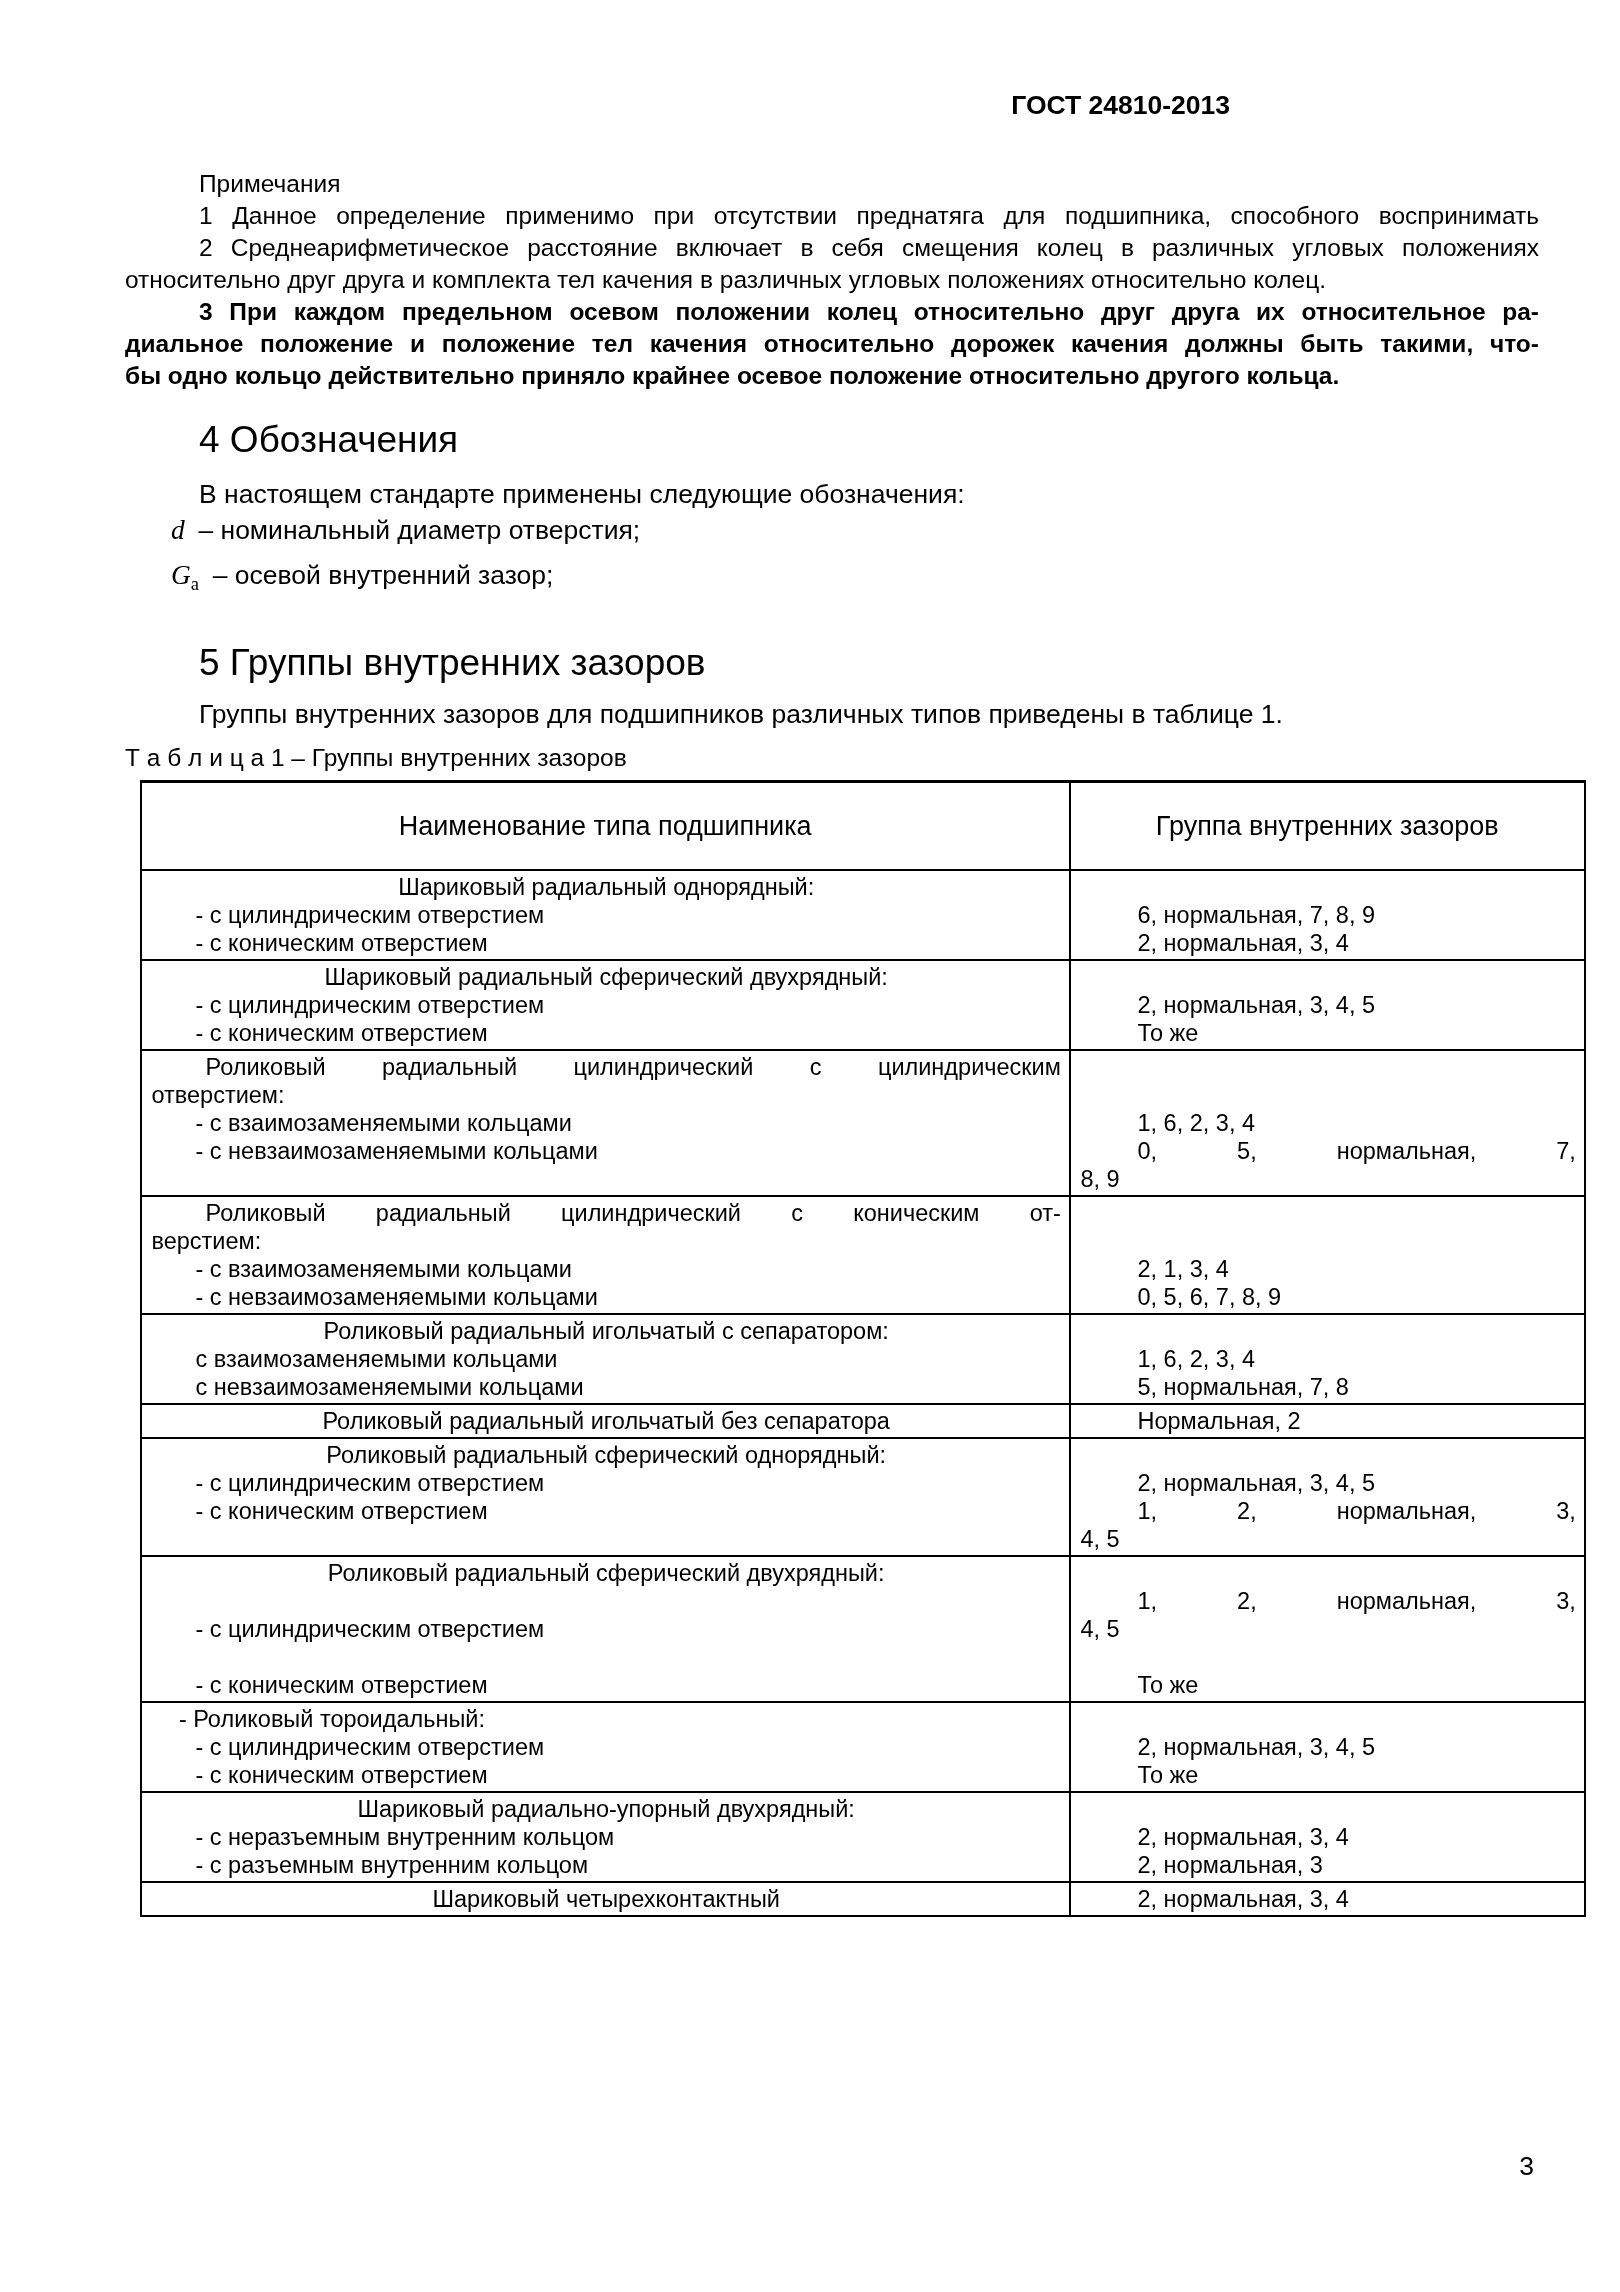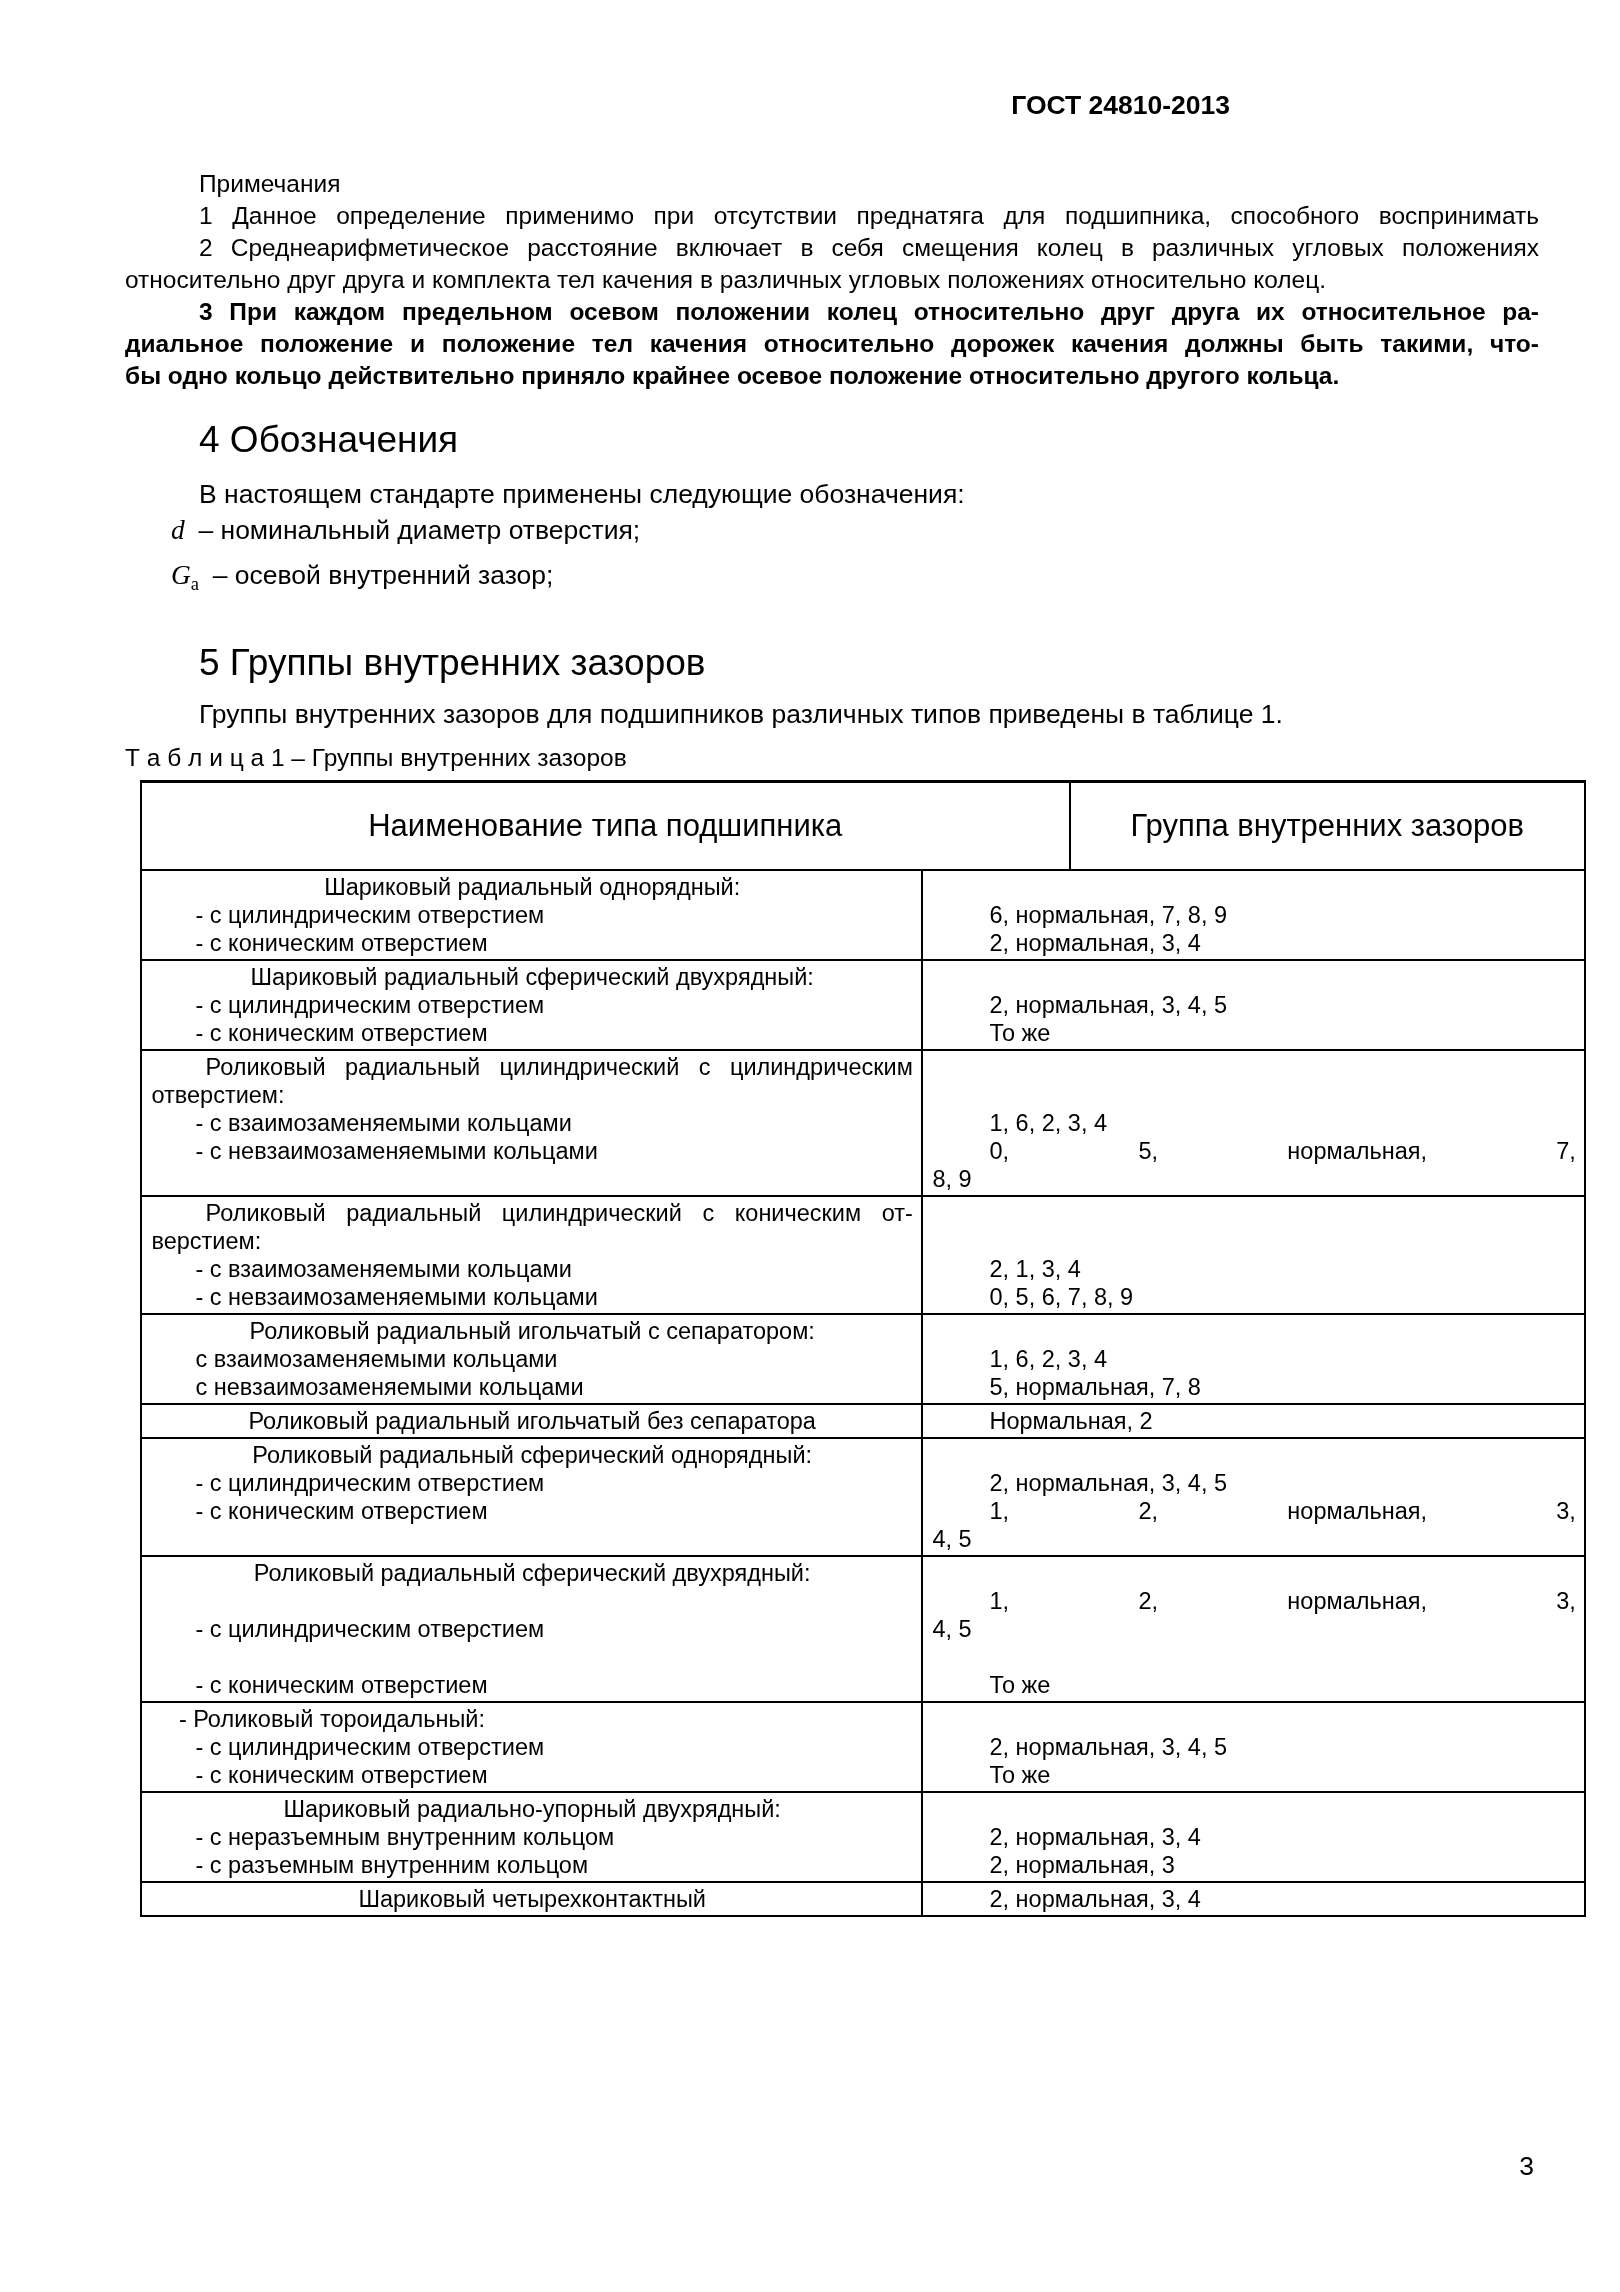--- a/index.html
+++ b/index.html
@@ -39,29 +39,29 @@
   .gtable {
     box-sizing: border-box;
     margin-left: 14.7px; width: 1446px;
     border: 2px solid #000;
     border-top-width: 3.9px; border-bottom-width: 2.9px;
   }
   .thead { display: flex; border-bottom: 2.9px solid #000; }
   .hcell {
     box-sizing: border-box;
     display: flex; align-items: center; justify-content: center;
-    text-align: center; min-height: 86px; font-size: 31px; padding: 3.9px;
+    text-align: center; min-height: 86px; font-size: 27px; padding: 3.9px;
   }
   .hleft { width: 929px; border-right: 2px solid #000; }
   .hright { flex: 1; text-align: right; }
 
   .trow { display: flex; border-bottom: 2px solid #000; }
   .trow:last-child { border-bottom: none; }
   .tcell { box-sizing: border-box; padding: 2px 7.8px 2px 9.8px; }
-  .tleft { width: 781px; border-right: 2px solid #000; }
+  .tleft { width: 929px; border-right: 2px solid #000; }
   .tright { flex: 1; }
 
   .ln { font-size: 23.5px; line-height: 28px; min-height: 28px; }
   .c  { text-align: center; }
   .it { padding-left: 44px; }
   .it2 { padding-left: 27.4px; }
   .jf { text-indent: 54px; text-align: justify; text-align-last: justify; }
   .vi { text-indent: 57px; }
   .vj { text-indent: 57px; text-align: justify; text-align-last: justify; }
 

